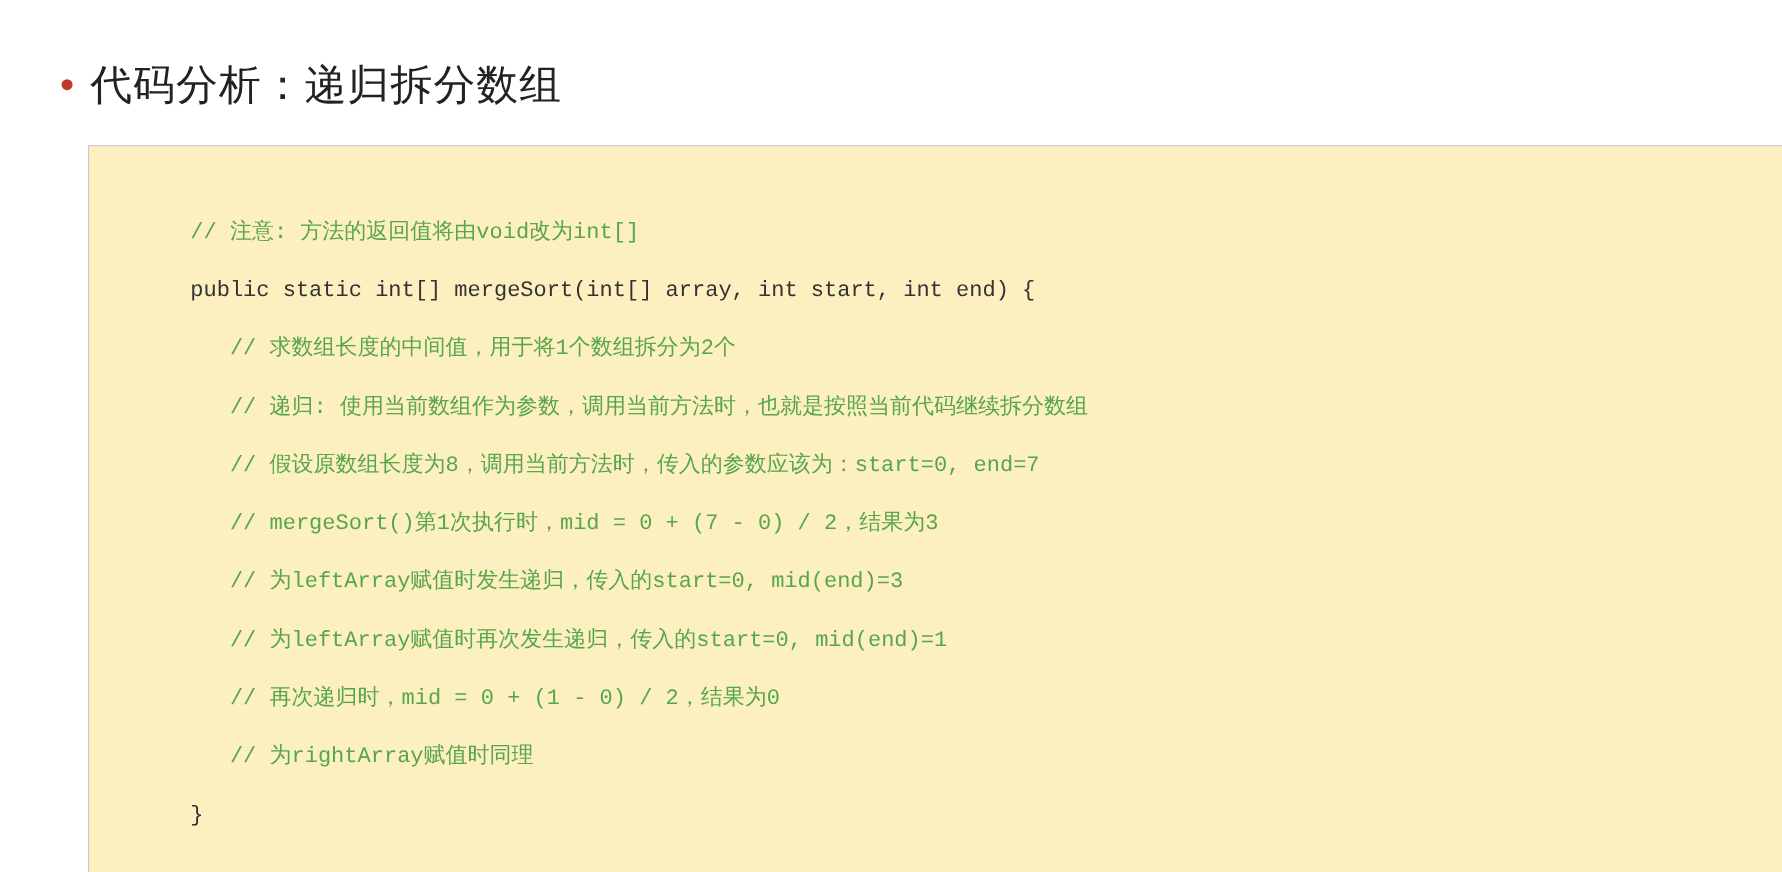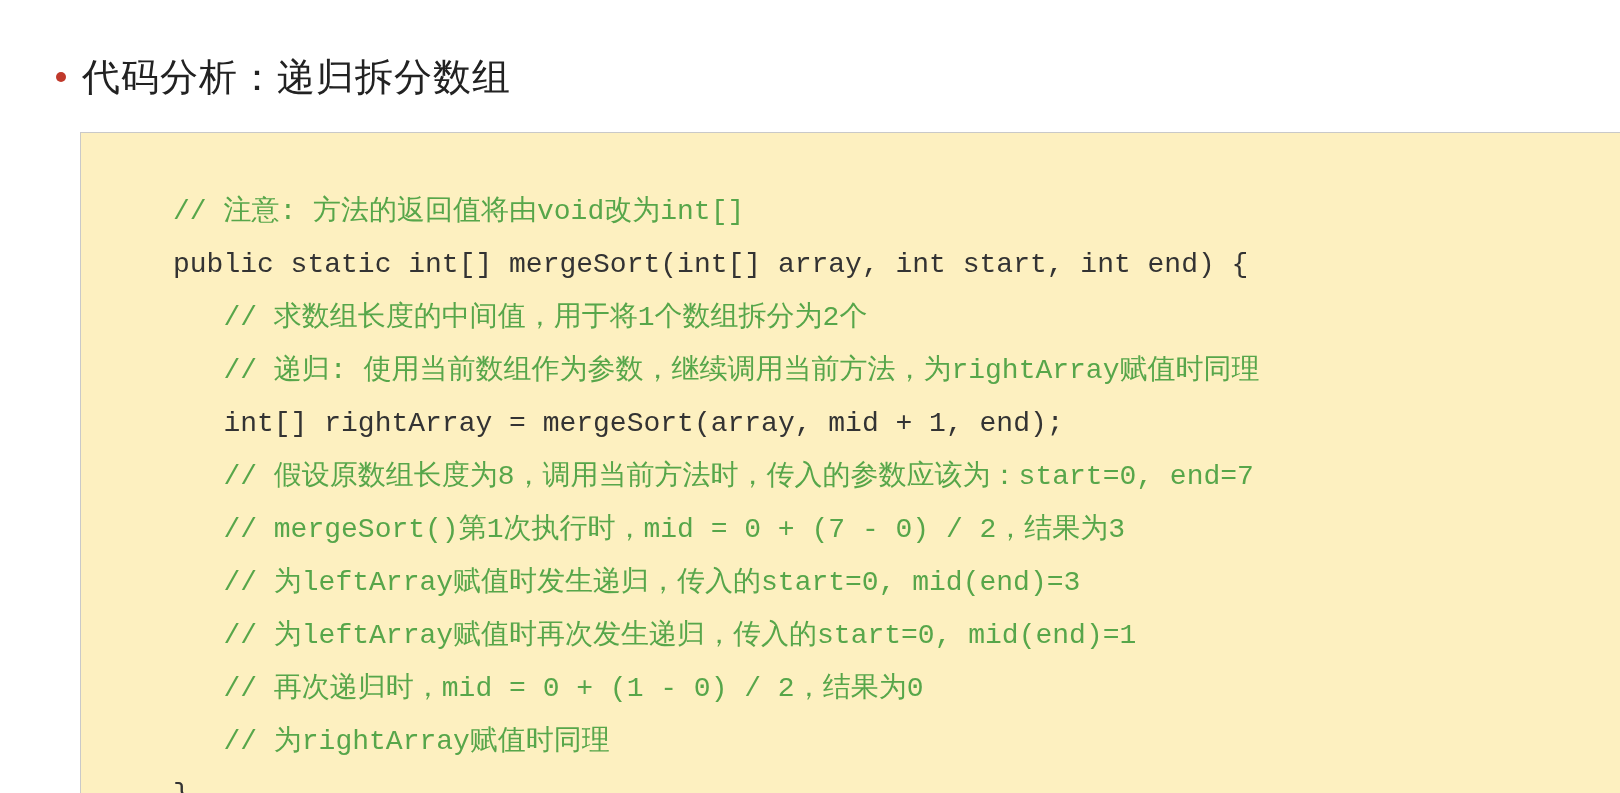--- a/index.html
+++ b/index.html
@@ -39,42 +39,41 @@
       top: 84px;
       right: 0;
       bottom: 0;
       background: #fdf0c0;
       border: 1px solid #c9c9c9;
       padding: 44px 0 0 44px;
       overflow: hidden;
     }
     .code-line {
       font-family: Consolas, "Courier New", monospace;
-      font-size: 28px;
+      font-size: 20px;
       line-height: 37px;
       white-space: pre;
       color: #333;
     }
     .comment {
       color: #57a64a;
     }
   </style>
 </head>
 <body>
 
 <div class="bullet"></div>
 <h1 class="title">代码分析：递归拆分数组</h1>
 
 <div class="code-box">
   <div id="code-container">
       <div class="code-line"><span class="comment">// 注意: 方法的返回值将由void改为int[]</span></div>
       <div class="code-line"><span>public static int[] mergeSort(int[] array, int start, int end) {</span></div>
       <div class="code-line"><span class="comment">   // 求数组长度的中间值，用于将1个数组拆分为2个</span></div>
-      <div class="code-line"><span class="comment">   // 递归: 使用当前数组作为参数，继续调用当前方法，为rightArray赋值时同理</span></div>
-      <div class="code-line"><span>   int[] rightArray = mergeSort(array, mid + 1, end);</span></div>
+      <div class="code-line"><span class="comment">   // 递归: 使用当前数组作为参数，调用当前方法时，也就是按照当前代码继续拆分数组</span></div>
       <div class="code-line"><span class="comment">   // 假设原数组长度为8，调用当前方法时，传入的参数应该为：start=0, end=7</span></div>
       <div class="code-line"><span class="comment">   // mergeSort()第1次执行时，mid = 0 + (7 - 0) / 2，结果为3</span></div>
       <div class="code-line"><span class="comment">   // 为leftArray赋值时发生递归，传入的start=0, mid(end)=3</span></div>
       <div class="code-line"><span class="comment">   // 为leftArray赋值时再次发生递归，传入的start=0, mid(end)=1</span></div>
       <div class="code-line"><span class="comment">   // 再次递归时，mid = 0 + (1 - 0) / 2，结果为0</span></div>
       <div class="code-line"><span class="comment">   // 为rightArray赋值时同理</span></div>
       <div class="code-line"><span>}</span></div>
     </div>
 </div>
 

